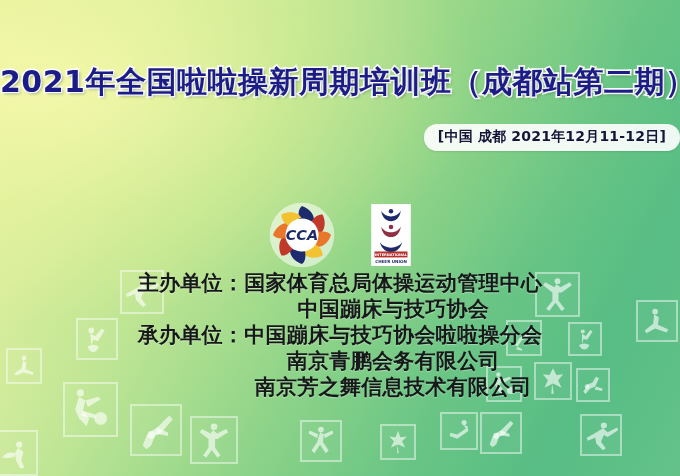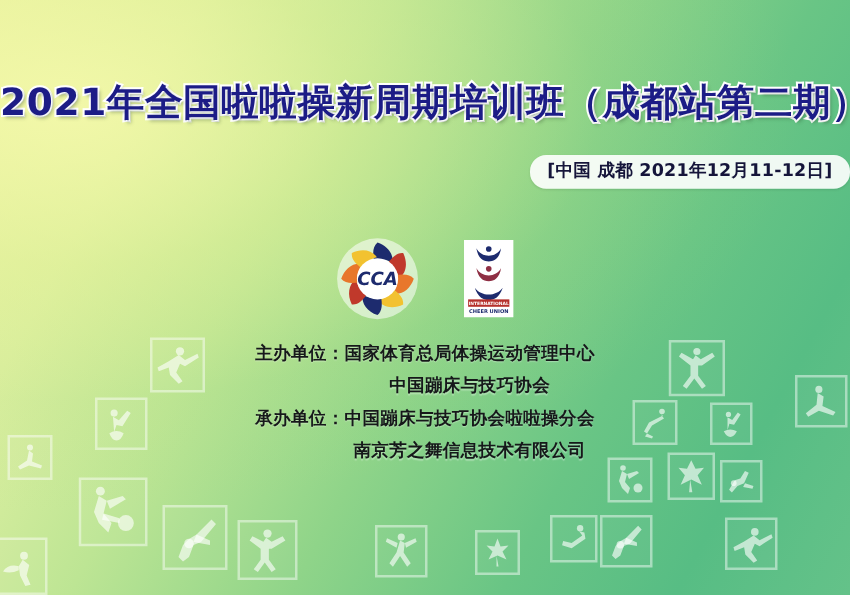--- a/index.html
+++ b/index.html
@@ -85,39 +85,39 @@
     letter-spacing: 0.2px;
     font-family: "DejaVu Sans", "Liberation Sans", sans-serif;
     white-space: nowrap;
     box-shadow: 0 1px 2px rgba(0,0,0,0.10);
   }
 
   
   #logos {
     position: absolute;
     left: 0; right: 0;
-    top: 188px;
+    top: 200px;
     height: 70px;
     display: flex;
     justify-content: center;
     align-items: center;
     gap: 36px;
   }
   #cca-logo { width: 66px; height: 66px; display: block; }
   #icu-logo { width: 40px; height: 62px; display: block; }
 
   
   #body-text {
     position: absolute;
     left: 0; right: 0;
     top: 270px;
     text-align: center;
   }
   .body-line {
-    font-size: 14px;
+    font-size: 21px;
     font-weight: bold;
     color: #16181a;
     line-height: 26px;
     letter-spacing: 0.3px;
     font-family: "DejaVu Sans", "Liberation Sans", sans-serif;
     white-space: nowrap;
     text-shadow: 0 1px 1px rgba(255,255,255,0.35);
   }
   .body-line .ind { visibility: hidden; }
 </style>
@@ -380,17 +380,20 @@
     <div class="body-line">
       <span>主办单位：</span><span>国家体育总局体操运动管理中心</span>
     </div>
     <div class="body-line">
       <span class="ind">主办单位：</span><span>中国蹦床与技巧协会</span>
     </div>
     <div class="body-line">
       <span>承办单位：</span><span>中国蹦床与技巧协会啦啦操分会</span>
     </div>
     <div class="body-line">
+      <span class="ind">协办单位：</span><span>南京青鹏会务有限公司</span>
+    </div>
+    <div class="body-line">
       <span class="ind">协办单位：</span><span>南京芳之舞信息技术有限公司</span>
     </div>
   </div>
 
 </div>
 
 </body></html>

